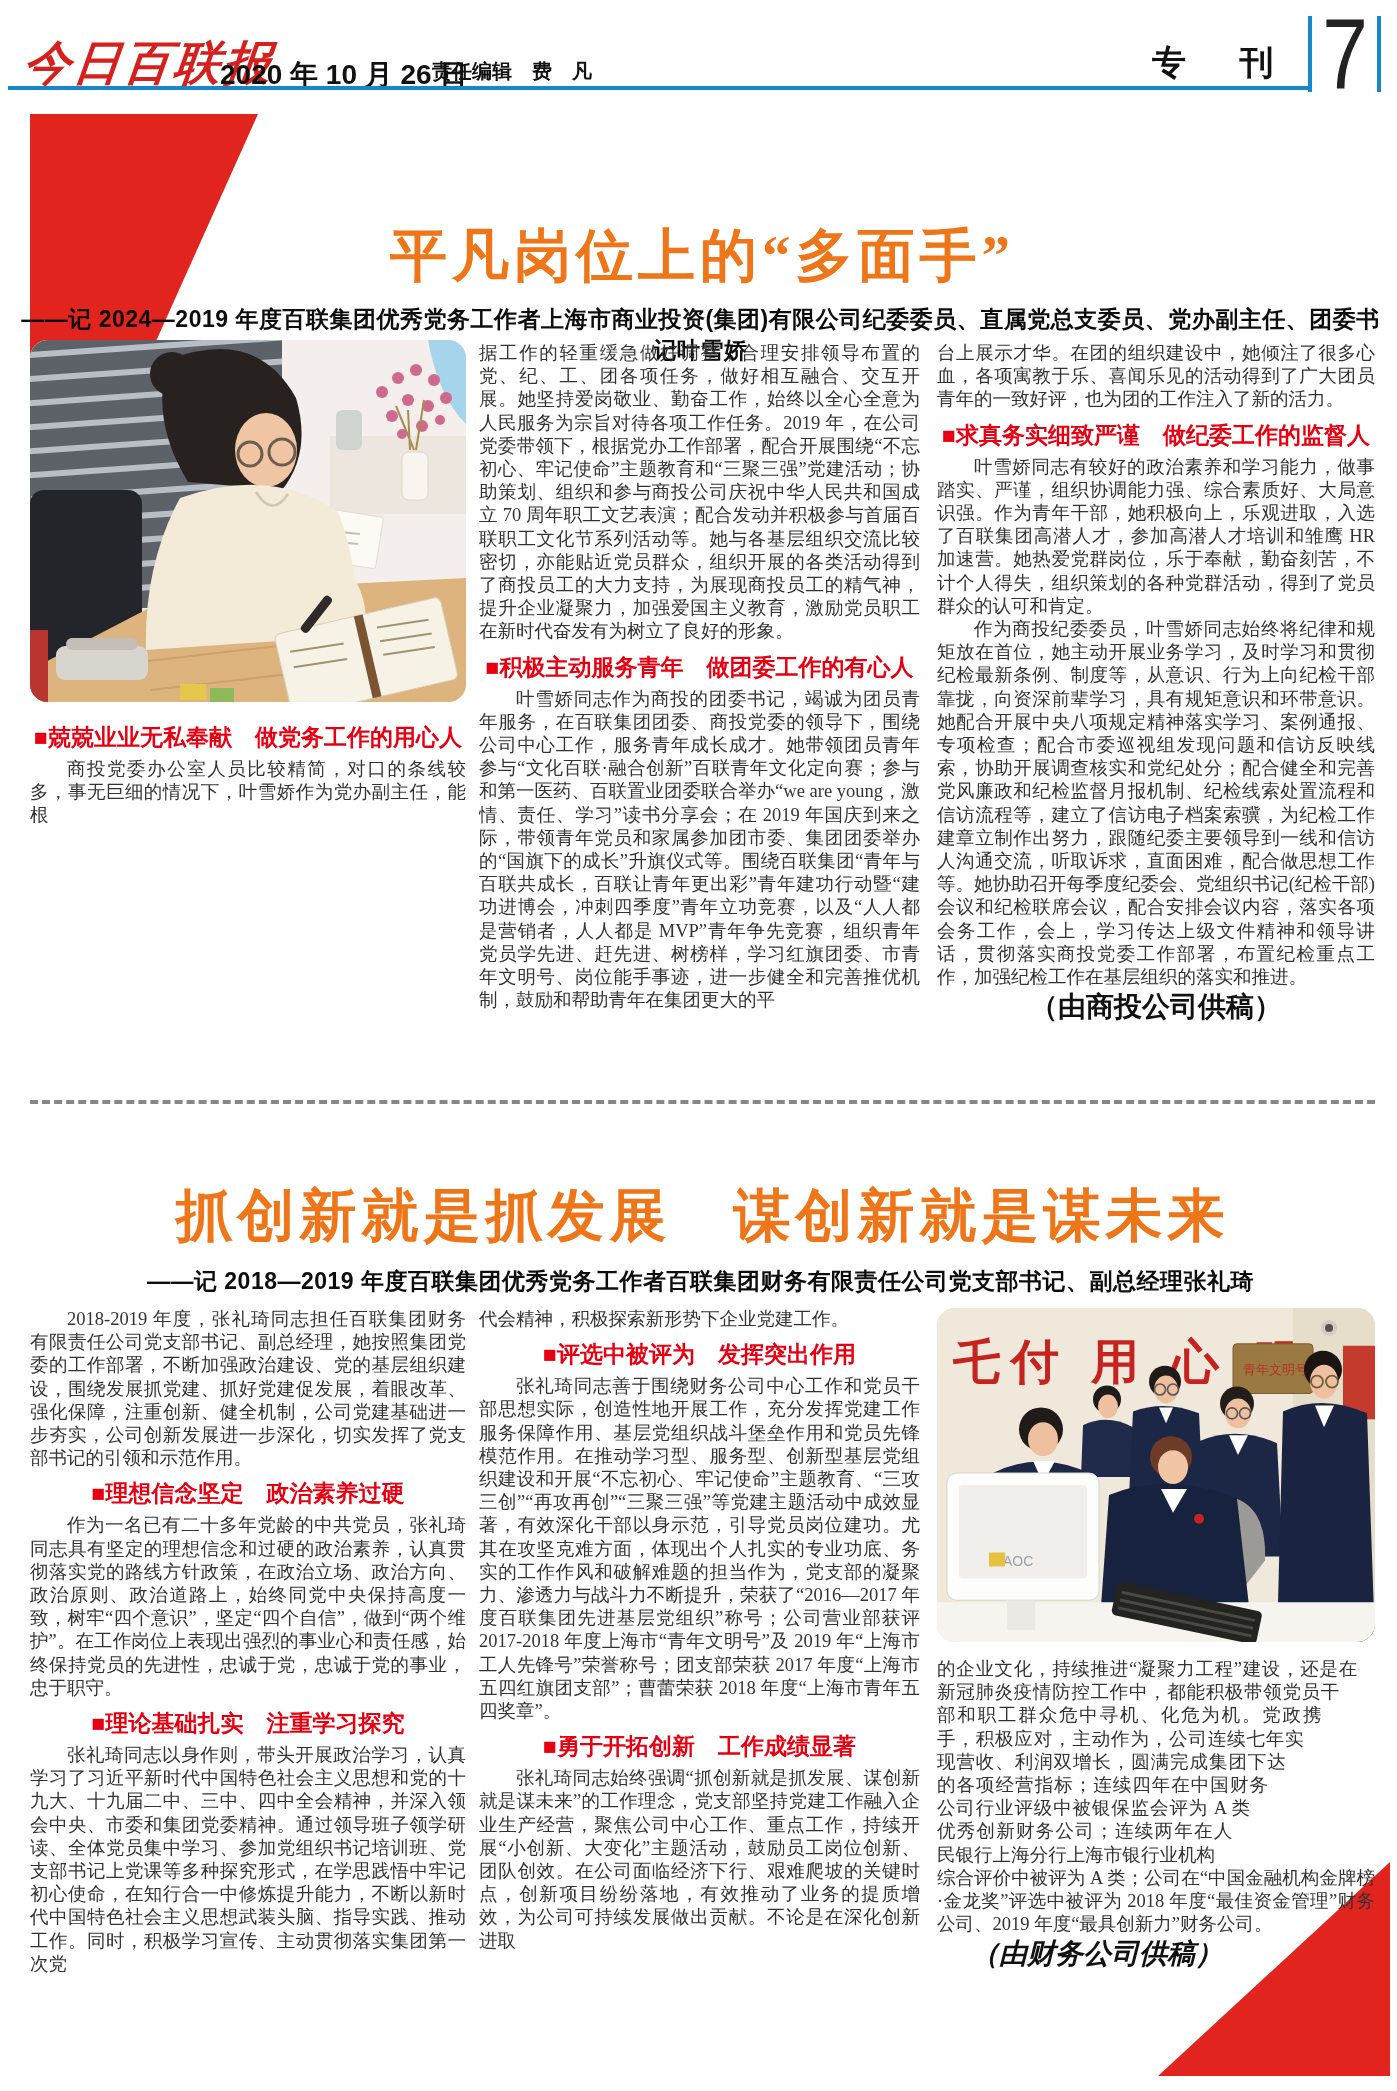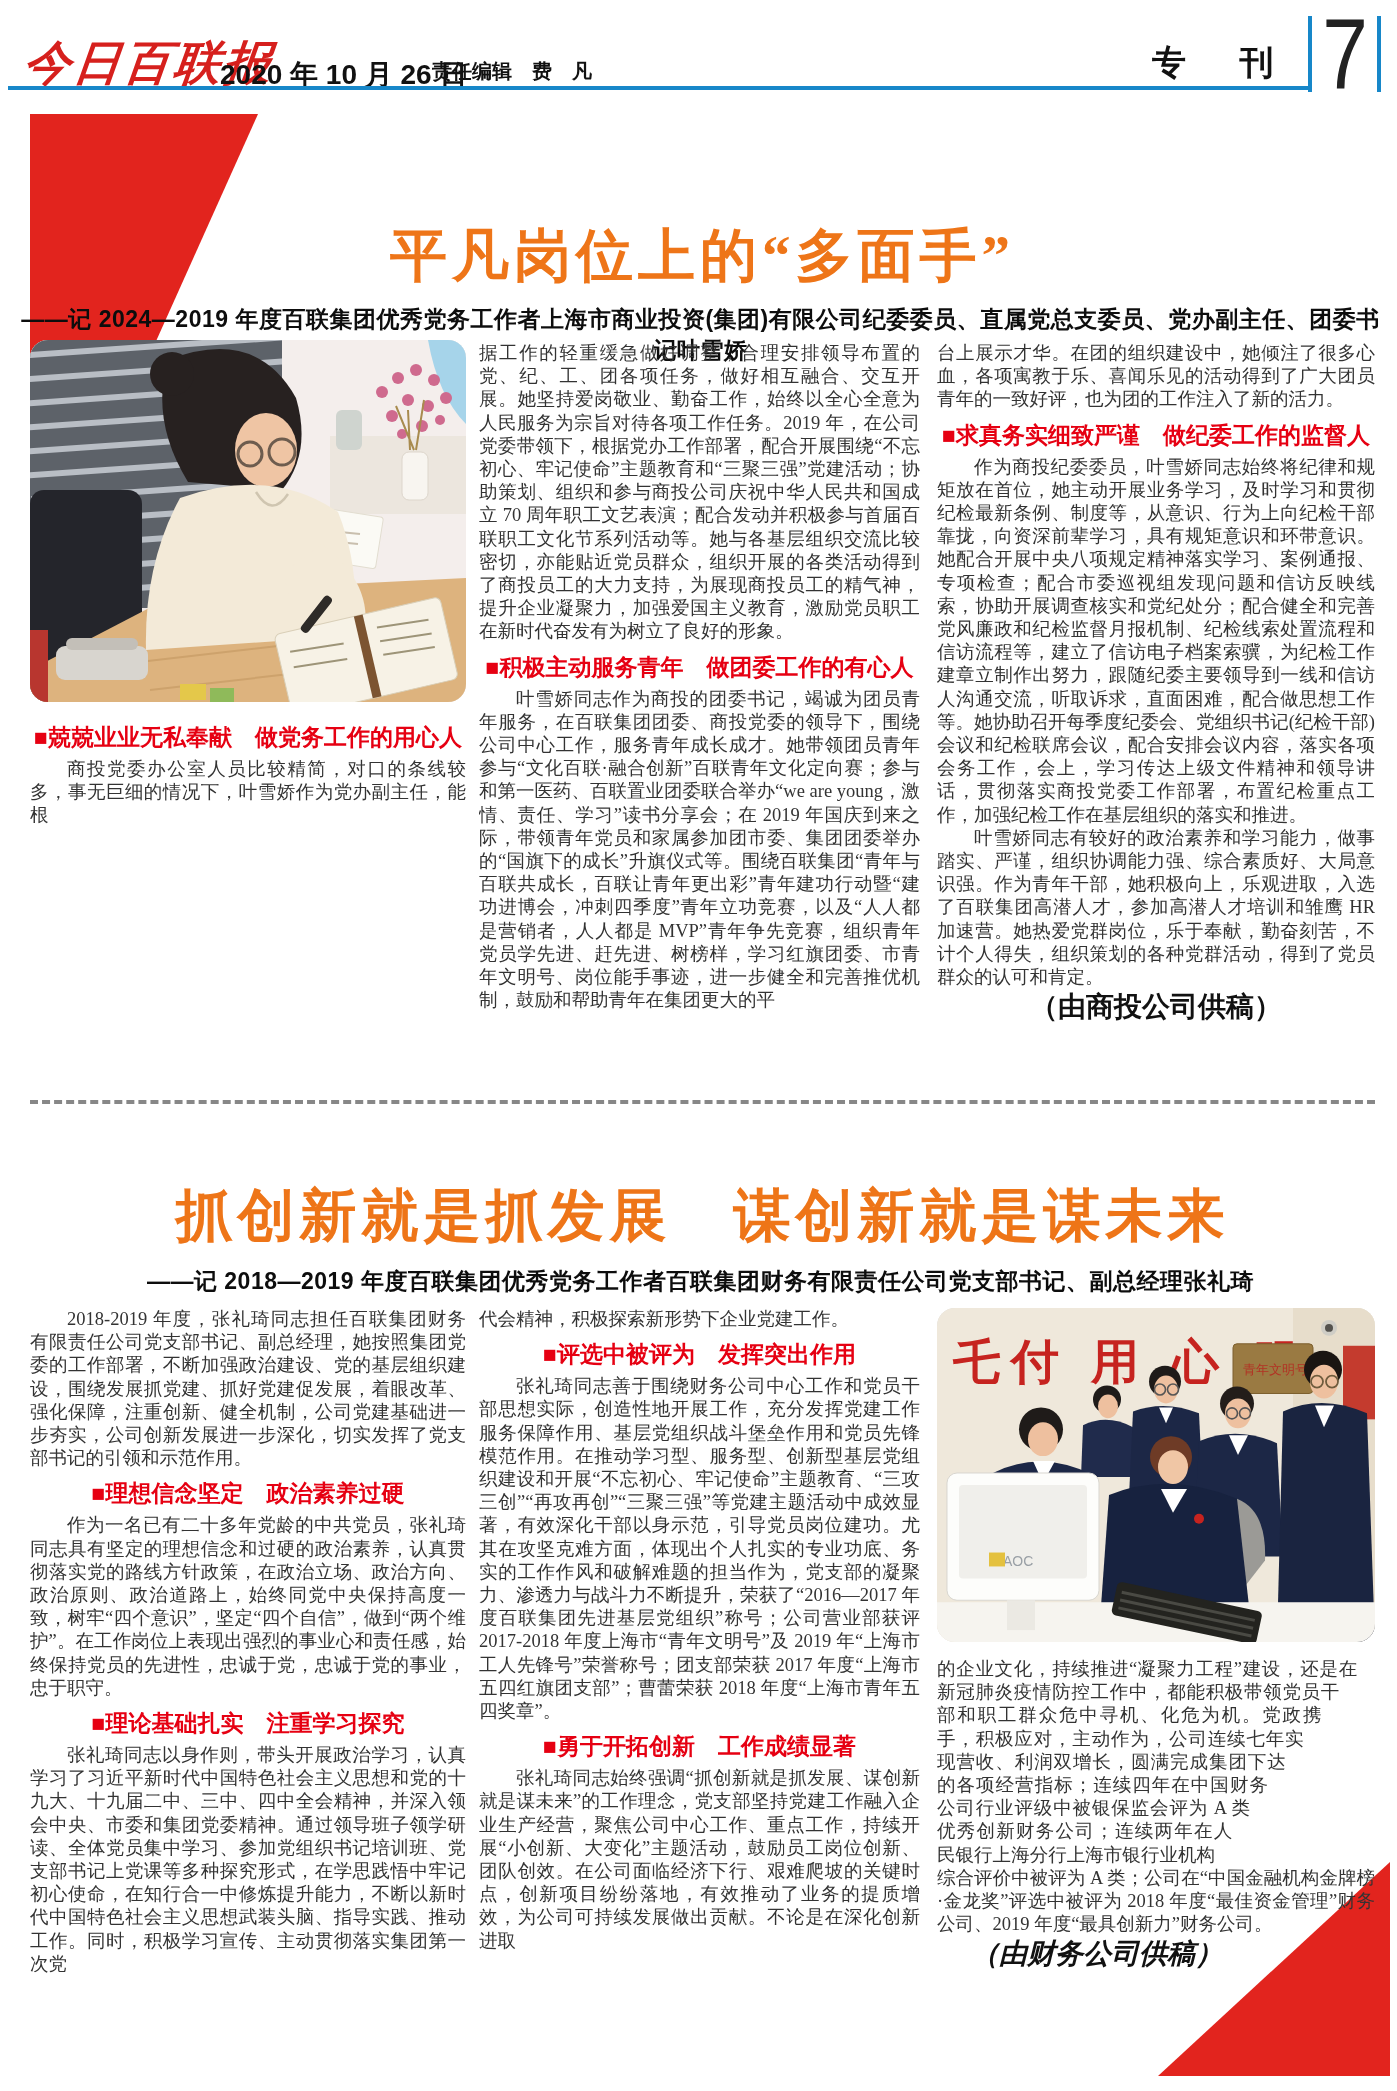--- a/index.html
+++ b/index.html
@@ -143,22 +143,22 @@
 
   <div class="col" style="left:479px;top:342px;width:441px;height:762px;">
     <p class="cont">据工作的轻重缓急做好调整，合理安排领导布置的党、纪、工、团各项任务，做好相互融合、交互开展。她坚持爱岗敬业、勤奋工作，始终以全心全意为人民服务为宗旨对待各项工作任务。2019 年，在公司党委带领下，根据党办工作部署，配合开展围绕“不忘初心、牢记使命”主题教育和“三聚三强”党建活动；协助策划、组织和参与商投公司庆祝中华人民共和国成立 70 周年职工文艺表演；配合发动并积极参与首届百联职工文化节系列活动等。她与各基层组织交流比较密切，亦能贴近党员群众，组织开展的各类活动得到了商投员工的大力支持，为展现商投员工的精气神，提升企业凝聚力，加强爱国主义教育，激励党员职工在新时代奋发有为树立了良好的形象。</p>
     <div class="subhead">■积极主动服务青年　做团委工作的有心人</div>
     <p>叶雪娇同志作为商投的团委书记，竭诚为团员青年服务，在百联集团团委、商投党委的领导下，围绕公司中心工作，服务青年成长成才。她带领团员青年参与“文化百联·融合创新”百联青年文化定向赛；参与和第一医药、百联置业团委联合举办“we are young，激情、责任、学习”读书分享会；在 2019 年国庆到来之际，带领青年党员和家属参加团市委、集团团委举办的“国旗下的成长”升旗仪式等。围绕百联集团“青年与百联共成长，百联让青年更出彩”青年建功行动暨“建功进博会，冲刺四季度”青年立功竞赛，以及“人人都是营销者，人人都是 MVP”青年争先竞赛，组织青年党员学先进、赶先进、树榜样，学习红旗团委、市青年文明号、岗位能手事迹，进一步健全和完善推优机制，鼓励和帮助青年在集团更大的平</p>
   </div>
 
   <div class="col" style="left:937px;top:342px;width:438px;height:762px;">
     <p class="cont">台上展示才华。在团的组织建设中，她倾注了很多心血，各项寓教于乐、喜闻乐见的活动得到了广大团员青年的一致好评，也为团的工作注入了新的活力。</p>
     <div class="subhead">■求真务实细致严谨　做纪委工作的监督人</div>
+    <p>叶雪娇同志有较好的政治素养和学习能力，做事踏实、严谨，组织协调能力强、综合素质好、大局意识强。作为青年干部，她积极向上，乐观进取，入选了百联集团高潜人才，参加高潜人才培训和雏鹰 HR 加速营。她热爱党群岗位，乐于奉献，勤奋刻苦，不计个人得失，组织策划的各种党群活动，得到了党员群众的认可和肯定。</p>
     <p>作为商投纪委委员，叶雪娇同志始终将纪律和规矩放在首位，她主动开展业务学习，及时学习和贯彻纪检最新条例、制度等，从意识、行为上向纪检干部靠拢，向资深前辈学习，具有规矩意识和环带意识。她配合开展中央八项规定精神落实学习、案例通报、专项检查；配合市委巡视组发现问题和信访反映线索，协助开展调查核实和党纪处分；配合健全和完善党风廉政和纪检监督月报机制、纪检线索处置流程和信访流程等，建立了信访电子档案索骥，为纪检工作建章立制作出努力，跟随纪委主要领导到一线和信访人沟通交流，听取诉求，直面困难，配合做思想工作等。她协助召开每季度纪委会、党组织书记(纪检干部)会议和纪检联席会议，配合安排会议内容，落实各项会务工作，会上，学习传达上级文件精神和领导讲话，贯彻落实商投党委工作部署，布置纪检重点工作，加强纪检工作在基层组织的落实和推进。</p>
-    <p>叶雪娇同志有较好的政治素养和学习能力，做事踏实、严谨，组织协调能力强、综合素质好、大局意识强。作为青年干部，她积极向上，乐观进取，入选了百联集团高潜人才，参加高潜人才培训和雏鹰 HR 加速营。她热爱党群岗位，乐于奉献，勤奋刻苦，不计个人得失，组织策划的各种党群活动，得到了党员群众的认可和肯定。</p>
     <div class="byline">（由商投公司供稿）</div>
   </div>
 
   <div class="divider"></div>
 
   <div class="headline" style="top:1178px;">抓创新就是抓发展　谋创新就是谋未来</div>
   <div class="deck" style="top:1266px;">——记 2018—2019 年度百联集团优秀党务工作者百联集团财务有限责任公司党支部书记、副总经理张礼琦</div>
 
   <div class="col" style="left:30px;top:1308px;width:436px;height:752px;">
     <p>2018-2019 年度，张礼琦同志担任百联集团财务有限责任公司党支部书记、副总经理，她按照集团党委的工作部署，不断加强政治建设、党的基层组织建设，围绕发展抓党建、抓好党建促发展，着眼改革、强化保障，注重创新、健全机制，公司党建基础进一步夯实，公司创新发展进一步深化，切实发挥了党支部书记的引领和示范作用。</p>

